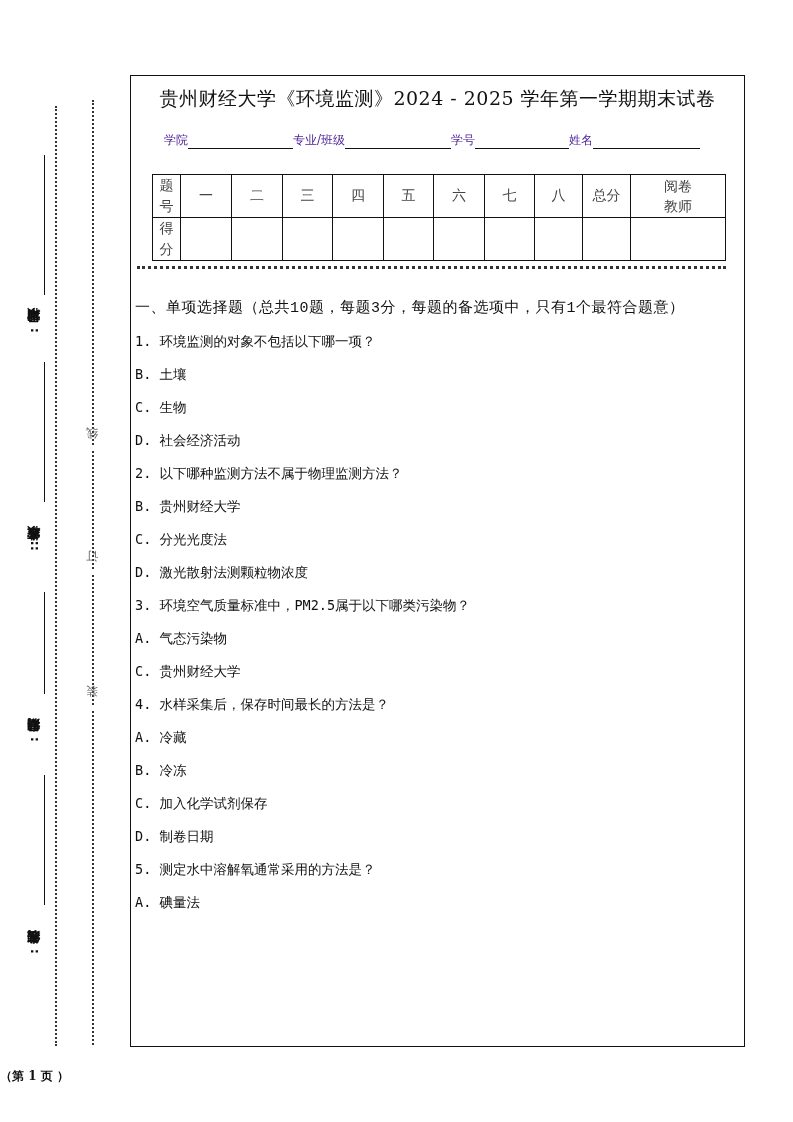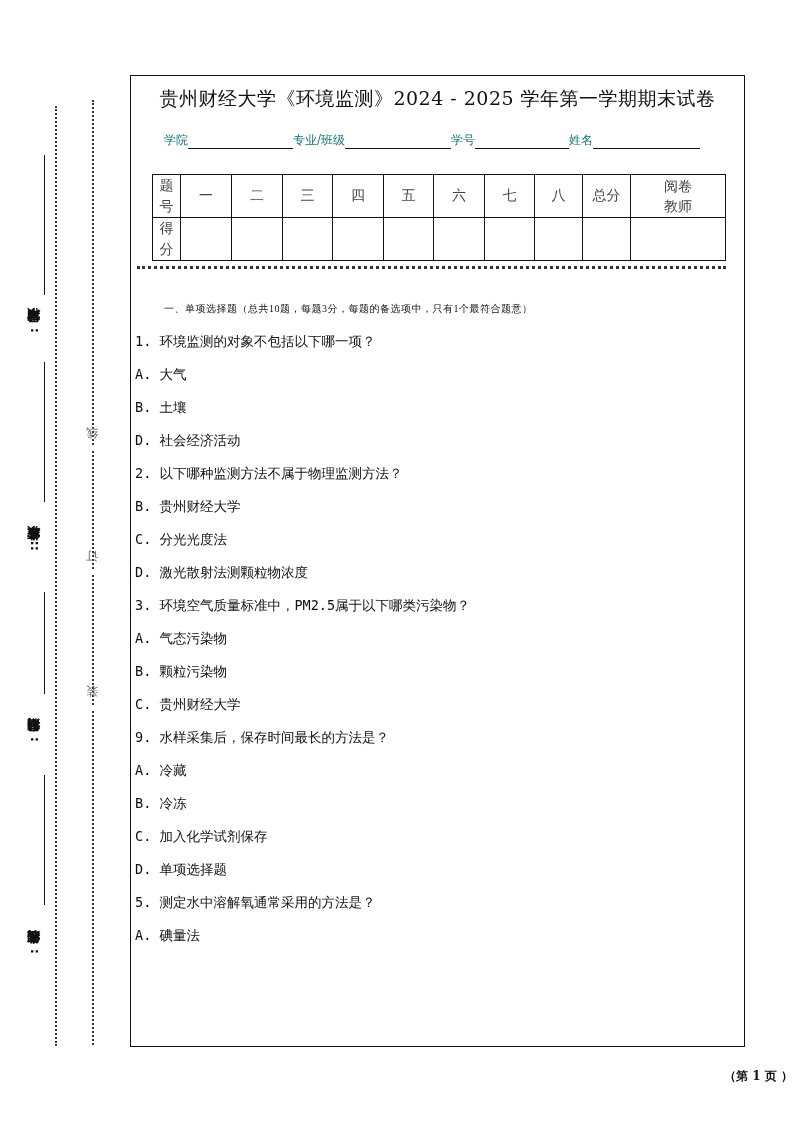--- a/index.html
+++ b/index.html
@@ -15,36 +15,36 @@
   .vlabel { position:absolute; left:25px; width:30px; writing-mode:vertical-rl; transform:rotate(180deg);
             font-family:"DejaVu Sans", "Liberation Sans", sans-serif; font-weight:bold; font-size:13px;
             letter-spacing:0px; color:#111; text-align:center; }
   .cutlabel { position:absolute; left:84px; width:18px; background:#fff; writing-mode:vertical-rl; transform:rotate(180deg);
               font-size:12px; color:#666; text-align:center; padding:2px 0; }
 
   
   .frame { position:absolute; left:130px; top:75px; width:615px; height:972px; border:1.5px solid #111; box-sizing:border-box; }
   .title { position:absolute; left:0; right:0; top:10px; text-align:center; font-size:19px; letter-spacing:0.5px; color:#111; }
 
-  .info { position:absolute; left:33px; top:56px; font-size:12px; display:flex; align-items:flex-end; color:#0f766e; }
+  .info { position:absolute; left:33px; top:56px; font-size:12px; display:flex; align-items:flex-end; color:#4c1d95; }
   .info .lbl { white-space:nowrap; }
   .info .blank { display:inline-block; border-bottom:1px solid #111; height:14px; }
 
   table.score { position:absolute; left:21px; top:98px; border-collapse:collapse; font-size:14px; color:#444; }
   table.score td { border:1px solid #111; text-align:center; vertical-align:middle; padding:0; }
   table.score td.narrow { width:27px; line-height:21px; font-size:14px; }
 
   .sep { position:absolute; left:6px; right:18px; top:190px; border-top:3px dotted #333; }
 
   .content { position:absolute; left:4px; top:216px; right:10px;
              font-family:"DejaVu Sans Mono", "Liberation Mono", monospace; font-size:13.5px; color:#111; }
   .line { height:33px; line-height:33px; white-space:nowrap; }
-  .section { font-family:Liberation Serif, serif; font-size:10px; letter-spacing:0.5px;margin-left:29px; }
+  .section { font-family:Liberation Mono, monospace; font-size:15px; letter-spacing:0.5px; }
 
-  .footer { position:absolute; left:0; right:0; top:1068px; text-align:right; font-weight:bold; font-size:12px;margin-left:40px; }
+  .footer { position:absolute; left:0; right:0; top:1068px; text-align:left; font-weight:bold; font-size:12px; }
 </style>
 </head>
 <body>
 
 <div class="margin">
   <div class="dotline dl1"></div>
   <div class="dotline dl2"></div>
 
   <div class="sigline" style="top:155px;height:140px;"></div>
   <div class="vlabel" style="top:296px;height:68px;">审核日期:</div>
@@ -113,38 +113,37 @@
     </tr>
   </tbody>
     </table>
 
   <div class="sep"></div>
 
   <div class="content">
     <div class="line section">一、单项选择题（总共10题，每题3分，每题的备选项中，只有1个最符合题意）</div>
 
     <div class="line">1.  环境监测的对象不包括以下哪一项？</div>
-    <div class="line">A.  大气</div>
     <div class="line">B.  土壤</div>
+    <div class="line">C.  生物</div>
     <div class="line">D.  社会经济活动</div>
 
     <div class="line">2.  以下哪种监测方法不属于物理监测方法？</div>
     <div class="line">B.  贵州财经大学</div>
     <div class="line">C.  分光光度法</div>
     <div class="line">D.  激光散射法测颗粒物浓度</div>
 
     <div class="line">3.  环境空气质量标准中，PM2.5属于以下哪类污染物？</div>
     <div class="line">A.  气态污染物</div>
-    <div class="line">B.  颗粒污染物</div>
     <div class="line">C.  贵州财经大学</div>
 
-    <div class="line">9.  水样采集后，保存时间最长的方法是？</div>
+    <div class="line">4.  水样采集后，保存时间最长的方法是？</div>
     <div class="line">A.  冷藏</div>
     <div class="line">B.  冷冻</div>
     <div class="line">C.  加入化学试剂保存</div>
-    <div class="line">D.  单项选择题</div>
+    <div class="line">D.  制卷日期</div>
 
     <div class="line">5.  测定水中溶解氧通常采用的方法是？</div>
     <div class="line">A.  碘量法</div>
   </div>
 </div>
 
 <div class="footer">（第 1 页 ）</div>
 
 </body></html>

